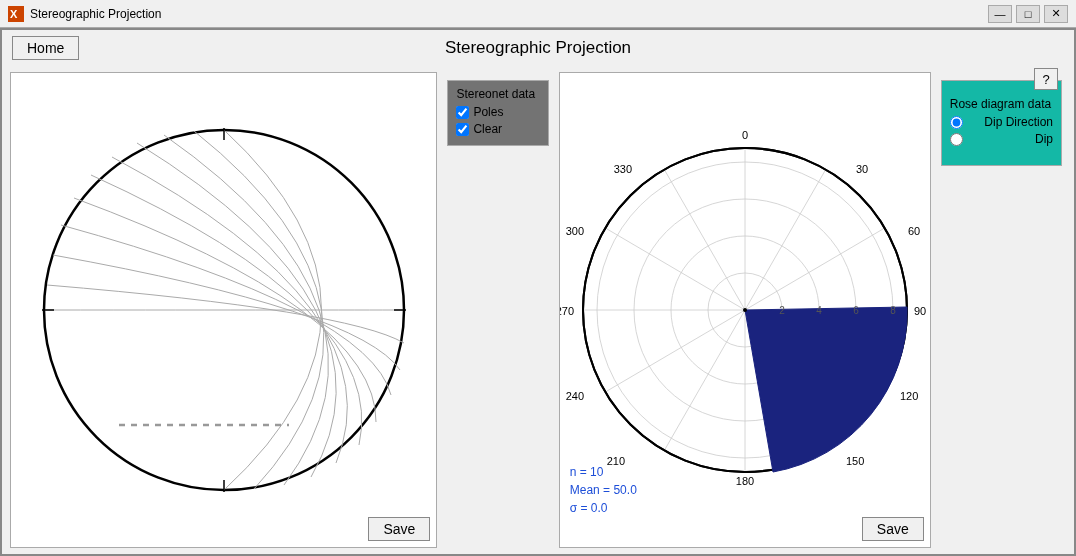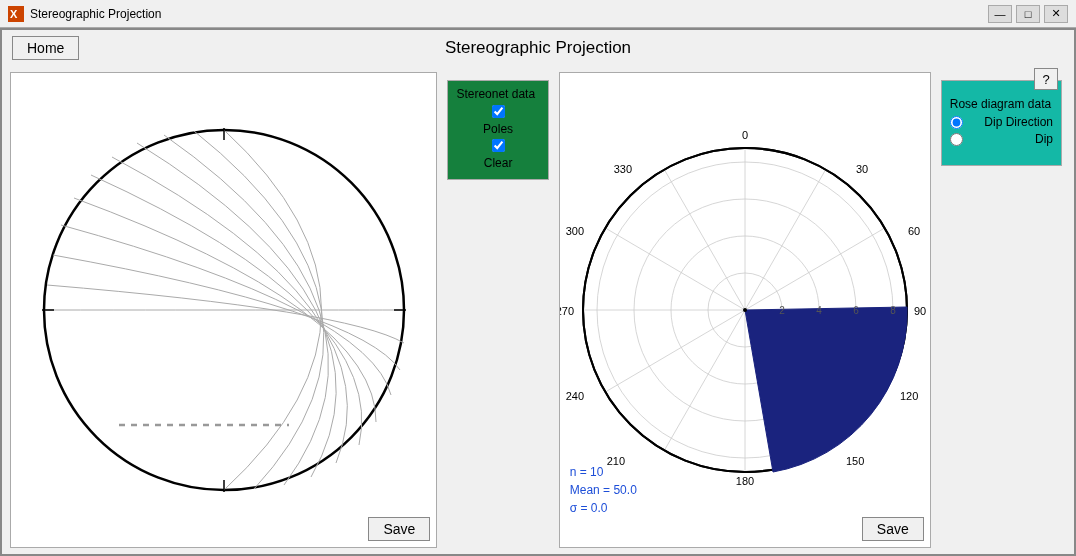--- a/index.html
+++ b/index.html
@@ -119,36 +119,35 @@
     
     .middle-controls {
       display: flex;
       flex-direction: column;
       gap: 6px;
       padding: 8px 4px;
       width: 110px;
     }
     .stereonet-data-box {
       border: 1px solid #aaa;
-      background: #15803d;
+      background: #737373;
       padding: 6px 8px;
     }
     .stereonet-data-title {
       font-size: 12px;
       margin-bottom: 4px;
       font-weight: normal;
       color: #000;
     }
     .checkbox-row {
       display: flex;
       align-items: center;
       gap: 4px;
       margin: 3px 0;
       font-size: 12px;
-      flex-direction: column;
     }
     
     .rose-panel {
       display: flex;
       flex-direction: column;
       flex: 1;
       background: #fff;
       border: 1px solid #aaa;
       position: relative;
     }

